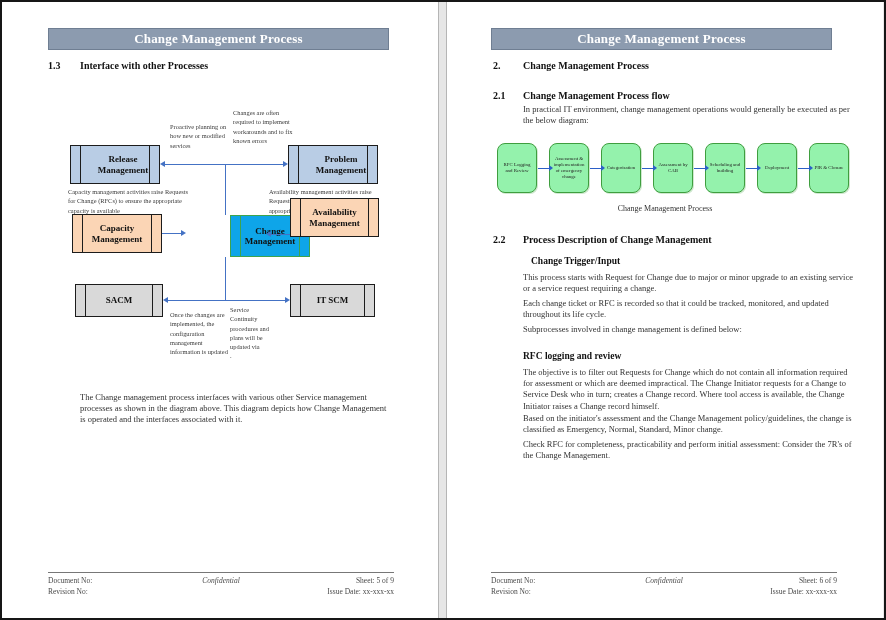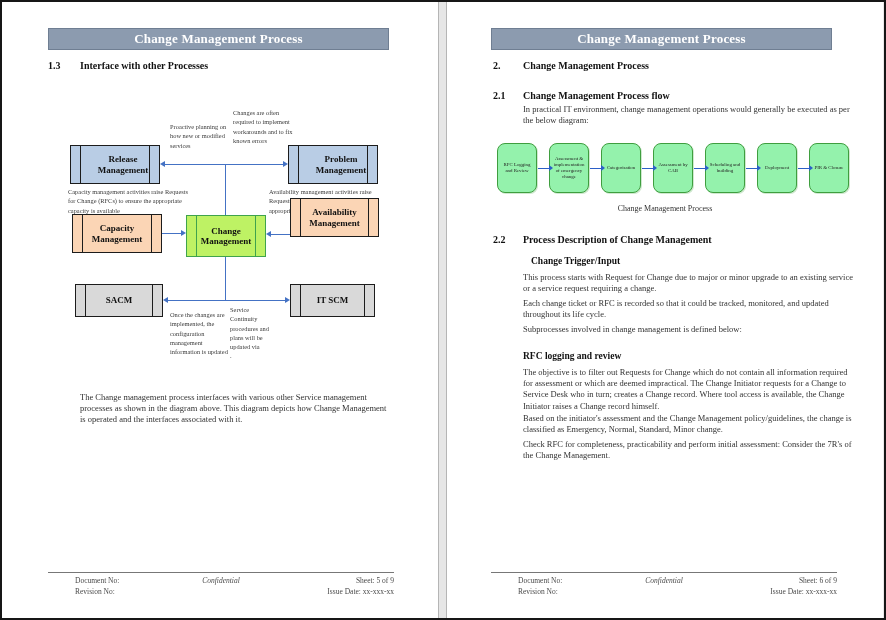--- a/index.html
+++ b/index.html
@@ -25,21 +25,21 @@
   .para { position:absolute; font-size:8.5px; line-height:1.32; color:#333; text-align:left; }
   
   .pp { position:absolute; display:flex; align-items:center; justify-content:center;
         text-align:center; font-weight:bold; font-size:9px; color:#111; line-height:1.15; }
   .pp .sidebar-l, .pp .sidebar-r { position:absolute; top:0; bottom:0; width:0; }
   .pp .sidebar-l { left:9px; border-left:1.2px solid currentColor; }
   .pp .sidebar-r { right:9px; border-left:1.2px solid currentColor; }
   .pp.blue  { background:#b9cde5; border:1.4px solid #1c1c1c;padding-left:16px; }
   .pp.peach { background:#fbd5b5; border:1.4px solid #1c1c1c; }
   .pp.gray  { background:#d9d9d9; border:1.4px solid #1c1c1c; }
-  .pp.green { background:#bef264; border:1.6px solid #3fa34d; }
+  .pp.green { background:#0ea5e9; border:1.6px solid #3fa34d;margin-left:44px; }
   .pp.green .sidebar-l { border-color:#3fa34d; }
   .pp.green .sidebar-r { border-color:#3fa34d; }
   .pp.blue .sidebar-l, .pp.blue .sidebar-r,
   .pp.peach .sidebar-l, .pp.peach .sidebar-r,
   .pp.gray .sidebar-l, .pp.gray .sidebar-r { color:#1c1c1c; }
   .pp .lbl { padding:0 13px; }
   .ann { position:absolute; font-size:6.4px; line-height:1.45; color:#3c3c3c; white-space:pre-line; }
   .h-line { position:absolute; height:0; border-top:1.4px solid #4472c4; }
   .v-line { position:absolute; width:0; border-left:1.4px solid #4472c4; }
   .arr { position:absolute; width:0; height:0; }
@@ -55,21 +55,21 @@
     box-shadow:1px 1px 0 #cfe8cf;
   }
   .flow-arrow { flex:none; width:11px; height:0; border-top:1.6px solid #2b5fc7; position:relative; margin:0 0.5px; }
   .flow-arrow::after { content:""; position:absolute; right:-4px; top:-4px;
     border-left:4.5px solid #2b5fc7; border-top:3.2px solid transparent; border-bottom:3.2px solid transparent; }
   .caption { position:absolute; left:0; top:202px; width:436px; text-align:center; font-size:8px; color:#333; }
   
   .footer { position:absolute; left:46px; top:570px; width:346px;
             border-top:1px solid #777; padding-top:3px;
             display:grid; grid-template-columns:1fr auto 1fr; font-size:7.5px; color:#4a4a4a; line-height:1.45; }
-  .footer .fl { text-align:left;margin-left:27px; }
+  .footer .fl { text-align:left; }
   .footer .fc { text-align:right;font-style:italic; }
   .footer .fr { text-align:right; }
 </style>
 </head>
 <body>
 
 <div class="viewport">
 
   <div class="page">
     <div class="banner">Change Management Process</div>

